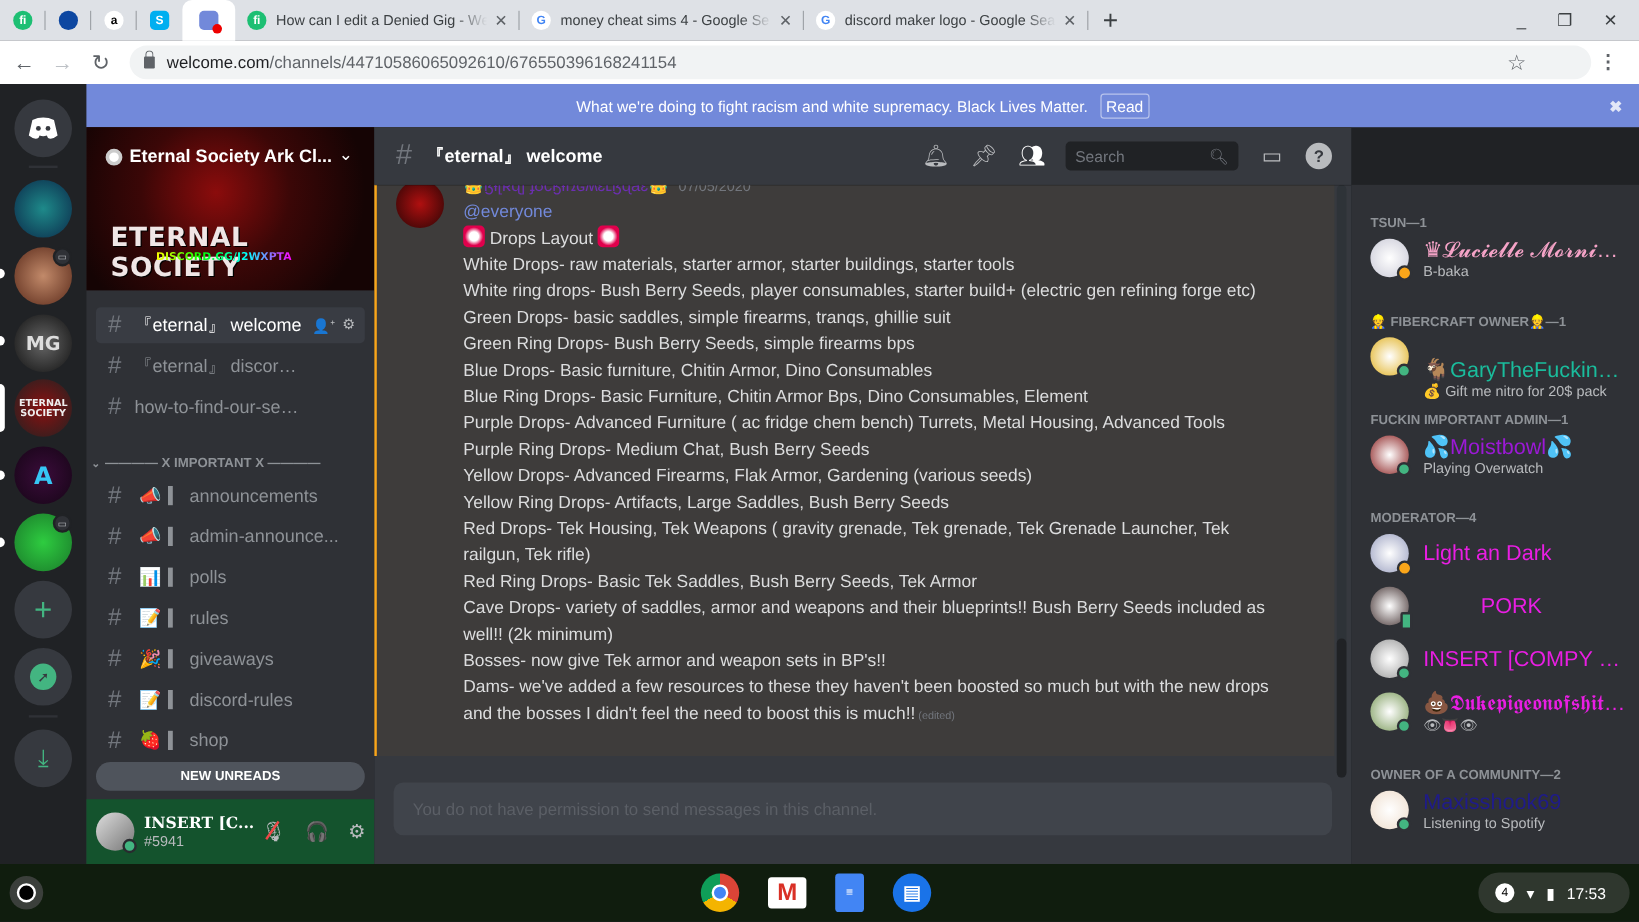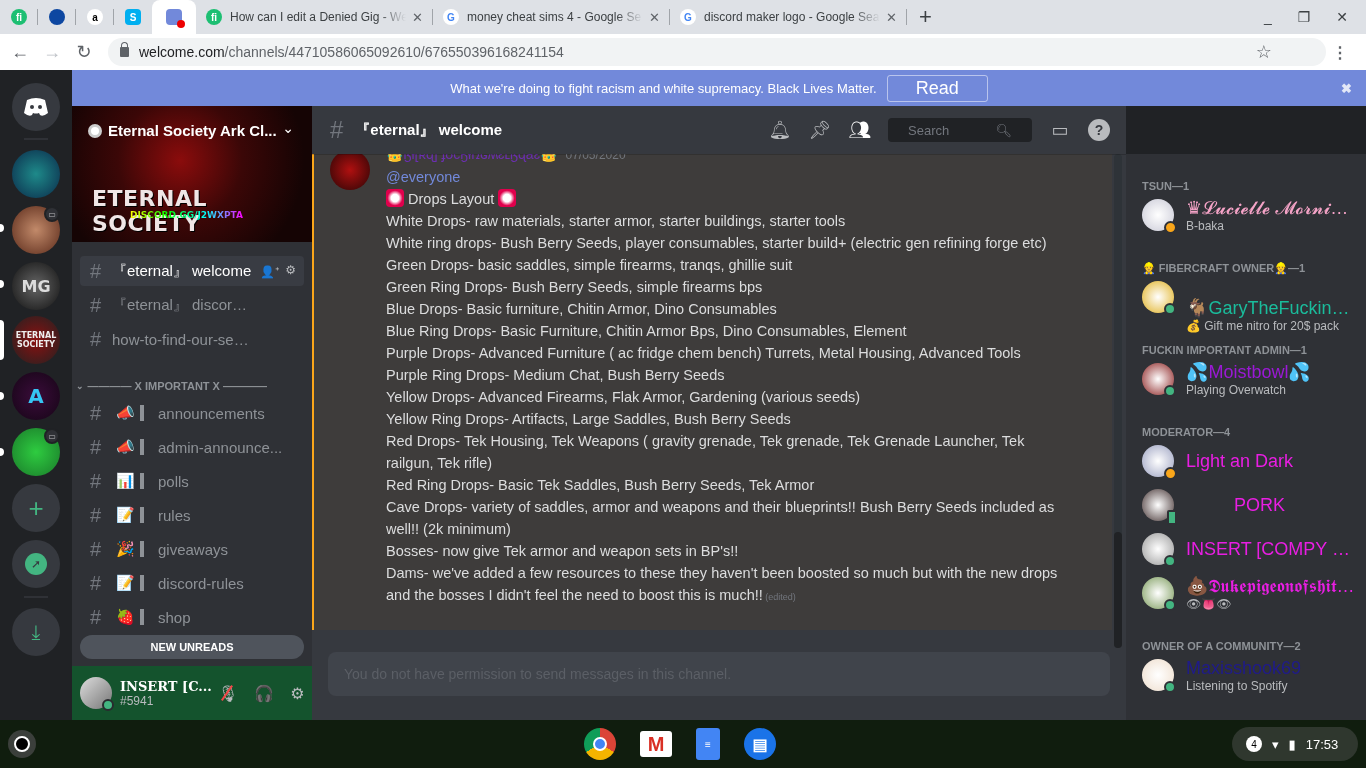--- a/index.html
+++ b/index.html
@@ -24,21 +24,21 @@
 .lock:before{content:"";position:absolute;left:1px;top:-5px;width:5px;height:5px;border:1.5px solid #5f6368;border-bottom:none;border-radius:4px 4px 0 0}
 .star{position:absolute;right:54px;font-size:18px;color:#5f6368}
 .kebab{position:absolute;right:18px;font-size:16px;color:#5f6368;font-weight:bold}
 .servers{position:absolute;left:0;top:70px;width:72px;height:650px;background:#202225}
 .srv{position:absolute;left:12px;width:48px;height:48px;border-radius:50%;display:flex;align-items:center;justify-content:center;overflow:hidden}
 .pill-dot{position:absolute;left:0;width:4px;height:8px;border-radius:0 4px 4px 0;background:#fff}
 .pill-big{position:absolute;left:0;width:4px;height:40px;border-radius:0 4px 4px 0;background:#fff}
 .mon{position:absolute;width:16px;height:16px;border-radius:50%;background:#2f3136;border:2px solid #202225;font-size:8px;color:#b9bbbe;display:flex;align-items:center;justify-content:center}
 .srv-sep{position:absolute;left:24px;width:24px;height:2px;background:#2f3136}
 .banner{position:absolute;left:72px;top:70px;width:1294px;height:36px;background:#7289da;color:#fff;font-size:13px;display:flex;align-items:center;justify-content:center;gap:10px}
-.banner .readbtn{border:1px solid rgba(255,255,255,.5);border-radius:3px;padding:2px 28px;font-size:18px}
+.banner .readbtn{border:1px solid rgba(255,255,255,.5);border-radius:3px;padding:2px 4px;font-size:13px}
 .banner .bx{position:absolute;right:14px;font-size:13px;font-weight:bold;opacity:.8}
 .chanlist{position:absolute;left:72px;top:106px;width:240px;height:614px;background:#2f3136}
 .srvhead{position:absolute;left:0;top:0;width:240px;height:136px;background:radial-gradient(circle at 45% 40%,#8b0c0c,#3b0707 40%,#150404 80%)}
 .srvhead .name{position:absolute;left:16px;top:16px;color:#fff;font-size:15px;font-weight:bold;display:flex;align-items:center;gap:6px}
 .srvhead .gear{width:14px;height:14px;border-radius:50%;background:#fff;border:3px solid #ccc}
 .srvhead .chev{position:absolute;right:18px;top:14px;color:#fff;font-size:14px}
 .srvhead .bigtitle{position:absolute;left:20px;top:80px;font:bold 22px "DejaVu Sans",sans-serif;color:#f0e6e6;letter-spacing:.5px;text-shadow:1px 1px 0 #000}
 .srvhead .invite{position:absolute;left:58px;top:104px;font:bold 9px "DejaVu Sans",sans-serif;background:linear-gradient(90deg,#ff0,#0f0,#0ff,#f0f);-webkit-background-clip:text;color:transparent}
 .ch{position:absolute;left:8px;width:224px;height:30px;border-radius:4px;display:flex;align-items:center;padding-left:10px;color:#8e9297;font-size:15px}
 .ch.sel{background:#393c43;color:#fff}
@@ -66,21 +66,21 @@
 .msg-head .ts{color:#72767d;font-size:12px;margin-left:8px}
 .msg-body{position:absolute;left:72px;top:12px;width:680px;font-size:14.5px;line-height:22px;color:#dcddde}
 .mention{color:#7289da}
 .edited{font-size:9px;color:#72767d}
 .emoj{display:inline-block;width:18px;height:18px;border-radius:4px;background:radial-gradient(circle,#fff 30%,#e0004c 60%);vertical-align:-3px}
 .scroll{position:absolute;left:802px;top:48px;width:8px;height:494px;background:#2e3338;border-radius:4px}
 .scroll .th{position:absolute;left:0;top:378px;width:8px;height:116px;background:#202225;border-radius:4px}
 .composer{position:absolute;left:16px;top:546px;width:782px;height:44px;border-radius:8px;background:#40444b;color:#5b5f66;font-size:14px;display:flex;align-items:center;padding-left:16px}
 .hdr-icons{position:absolute;right:0;top:0;height:48px;display:flex;align-items:center;gap:16px;padding-right:16px;z-index:3}
 .hi{color:#b9bbbe;font-size:18px;width:24px;text-align:center}
-.search{width:144px;height:24px;background:#202225;border-radius:4px;color:#72767d;font-size:13px;display:flex;align-items:center;padding:0 20px;justify-content:space-between}
+.search{width:144px;height:24px;background:#202225;border-radius:4px;color:#72767d;font-size:13px;display:flex;align-items:center;padding:0 8px;justify-content:space-between}
 .members{position:absolute;left:1126px;top:154px;width:240px;height:566px;background:#2f3136;overflow:hidden}
 .mcat{position:absolute;left:16px;font-size:11px;font-weight:bold;color:#8e9297;white-space:nowrap}
 .mem{position:absolute;left:16px;width:220px;height:42px;display:flex;align-items:center}
 .mav{width:32px;height:32px;border-radius:50%;position:relative;flex-shrink:0}
 .mav .dot{border-color:#2f3136}
 .mav .idle{position:absolute;right:-3px;bottom:-3px;width:13px;height:13px;border-radius:50%;background:#faa61a;border:2px solid #2f3136}
 .mav .mob{position:absolute;right:-3px;bottom:-4px;width:10px;height:15px;border-radius:2px;background:#43b581;border:2px solid #2f3136}
 .mtxt{margin-left:12px;overflow:hidden}
 .mname{font-size:18px;white-space:nowrap;overflow:hidden;text-overflow:ellipsis;max-width:170px}
 .mstat{font-size:12px;color:#b9bbbe;white-space:nowrap}

